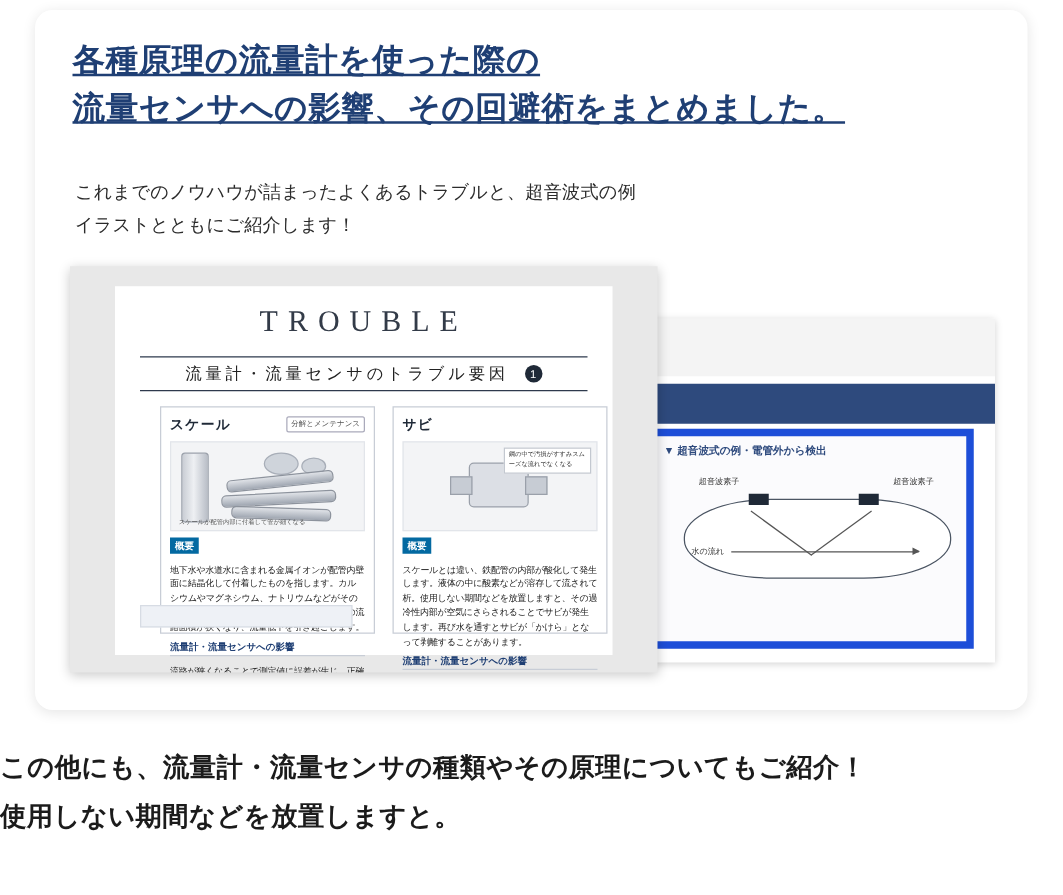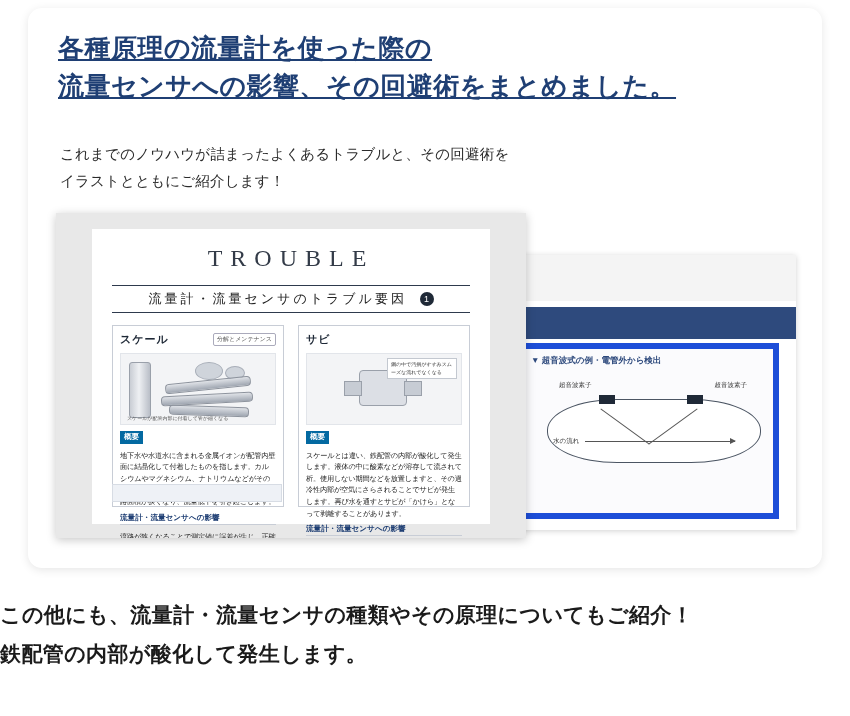--- a/index.html
+++ b/index.html
@@ -278,21 +278,21 @@
     font-size: 9px;
     line-height: 14px;
     text-align: center;
     margin-left: 6px;
     letter-spacing: 0;
     vertical-align: 1px;
   }
 
   .tr-cols {
     position: absolute;
-    left: 20px; top: 96px;
+    left: 36px; top: 96px;
     width: 358px; height: 182px;
     display: flex;
     gap: 14px;
   }
   .tr-col {
     flex: 1;
     border: 1px solid #c8cdd6;
     background: #fff;
     position: relative;
     box-sizing: border-box;
@@ -440,21 +440,21 @@
 <div class="page">
 
   <div class="card">
 
     <div class="headline">
       <span>各種原理の流量計を使った際の</span>
       <span class="l2">流量センサへの影響、その回避術をまとめました。</span>
     </div>
 
     <div class="lead">
-      <span>これまでのノウハウが詰まったよくあるトラブルと、その回避術を</span><br>
+      <span>これまでのノウハウが詰まったよくあるトラブルと、超音波式の例</span><br>
       <span>イラストとともにご紹介します！</span>
     </div>
 
     <div class="docs">
 
       <div class="sheet-solution">
         <div class="sol-head">
           <div class="sol-title">SOLUTION</div>
         </div>
         <div class="sol-band">
@@ -533,16 +533,16 @@
 
           <div class="tr-footbox"></div>
         </div>
       </div>
 
     </div>
   </div>
 
   <div class="bottom">
     <span>この他にも、流量計・流量センサの種類やその原理についてもご紹介！</span>
-    <span class="l2">鉄配管の内部が酸化して発生します。</span>
+    <span class="l2">使用しない期間などを放置しますと。</span>
   </div>
 
 </div>
 
 </body></html>

